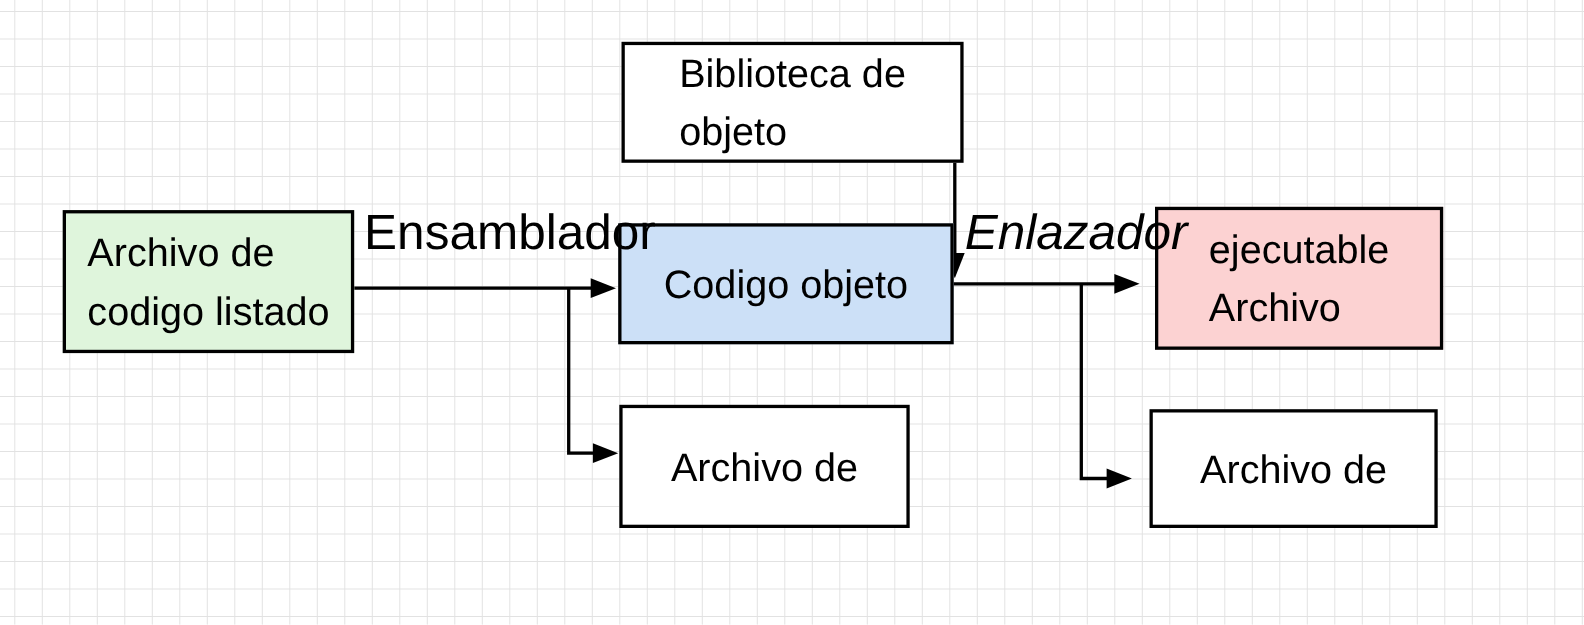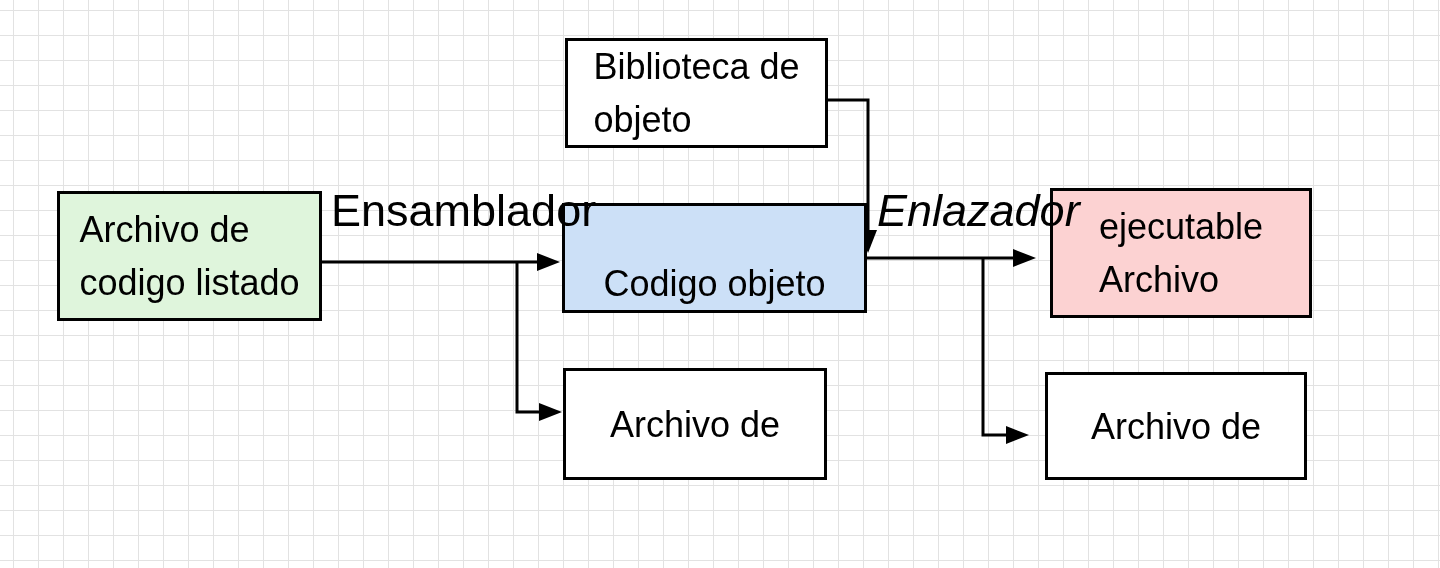--- a/index.html
+++ b/index.html
@@ -27,23 +27,23 @@
     box-sizing: border-box;
     border: 3px solid #000000;
     display: flex;
     align-items: center;
     justify-content: center;
     font-size: 36px;
     line-height: 53px;
     background: #ffffff;
   }
   .node-text { text-align: left; width: max-content; }
-  .n-biblioteca { left: 565px; top: 38px;  width: 263px; height: 110px; }
+  .n-biblioteca { left: 565px; top: 38px;  width: 311px; height: 110px; }
   .n-source     { left: 57px;  top: 191px; width: 265px; height: 130px; }
-  .n-objeto     { left: 562px; top: 203px; width: 305px; height: 110px; align-items: flex-end; }
+  .n-objeto     { left: 562px; top: 203px; width: 305px; height: 110px; }
   .n-ejecutable { left: 1050px;top: 188px; width: 262px; height: 130px; }
   .n-listado    { left: 563px; top: 368px; width: 264px; height: 112px; }
   .n-mapa       { left: 1045px;top: 372px; width: 262px; height: 108px; }
   .edge-label {
     position: absolute;
     font-size: 45px;
     line-height: 34px;
     white-space: nowrap;
   }
   .l-ensamblador { left: 331px; top: 194px; }

